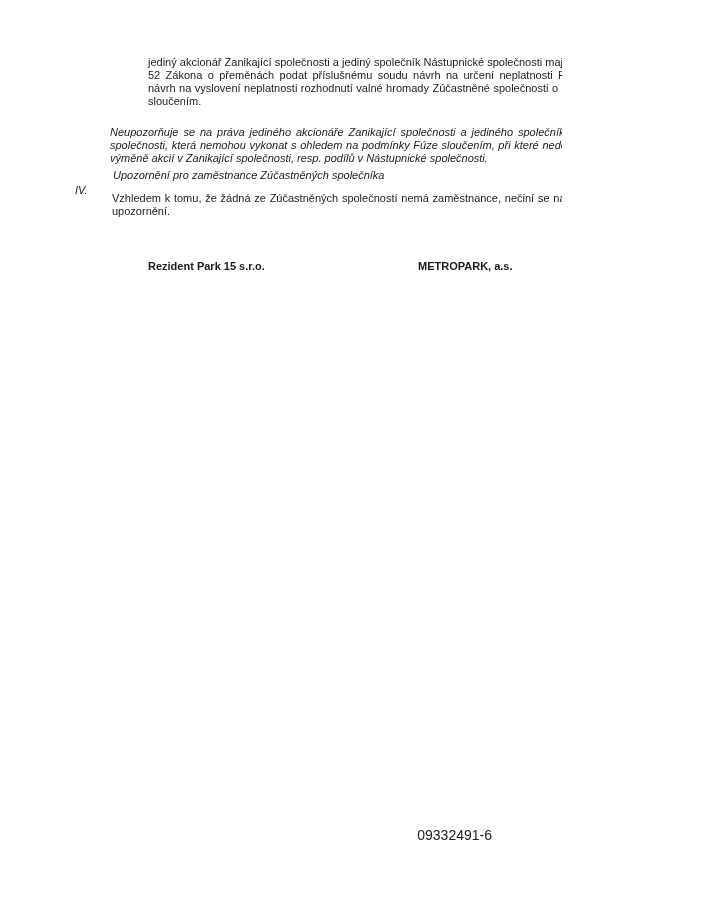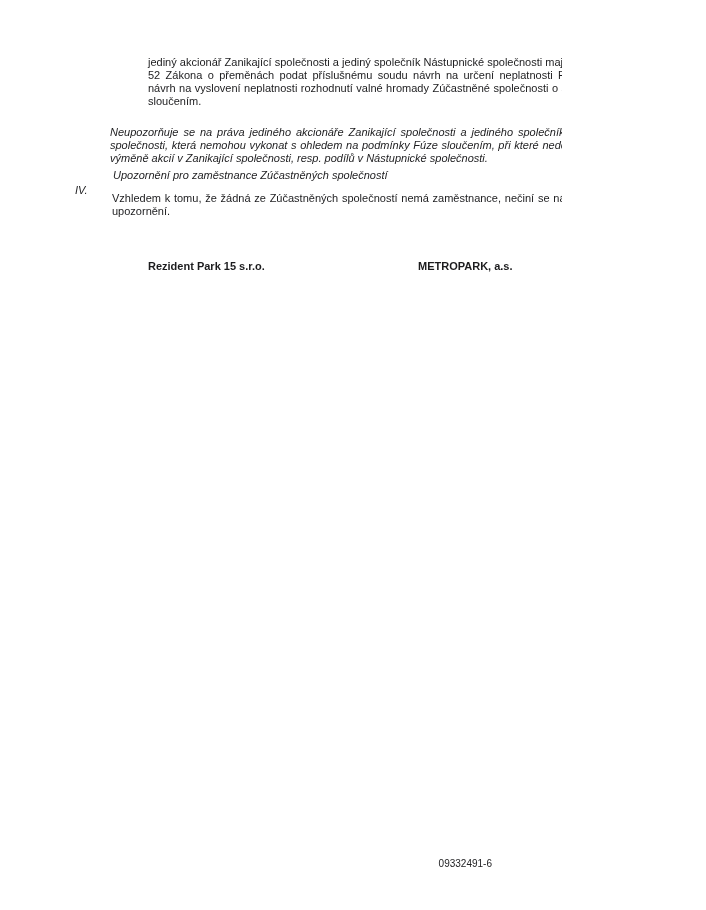--- a/index.html
+++ b/index.html
@@ -70,40 +70,40 @@
     left: 148px;
     top: 0;
   }
   .sig-2 {
     position: absolute;
     left: 418px;
     top: 0;
   }
   .footer-code {
     position: absolute;
-    top: 858px;
+    top: 829px;
     right: 70px;
-    font-size: 10px;
+    font-size: 14px;
     line-height: 12px;
     color: #222224;
     margin-left: 44px;
   }
 </style>
 </head>
 <body>
 
 <div class="page">
 
   <p class="para para-continuation">jediný akcionář Zanikající společnosti a jediný společník Nástupnické společnosti mají právo podle § 52 Zákona o přeměnách podat příslušnému soudu návrh na určení neplatnosti Projektu fúze a návrh na vyslovení neplatnosti rozhodnutí valné hromady Zúčastněné společnosti o schválení Fúze sloučením.</p>
 
   <p class="para para-notice">Neupozorňuje se na práva jediného akcionáře Zanikající společnosti a jediného společníka Nástupnické společnosti, která nemohou vykonat s ohledem na podmínky Fúze sloučením, při které nedochází k žádné výměně akcií v Zanikající společnosti, resp. podílů v Nástupnické společnosti.</p>
 
   <div class="section-heading">
     <span class="sec-num">IV.</span>
-    <span class="sec-title">Upozornění pro zaměstnance Zúčastněných společností</span>
+    <span class="sec-title">Upozornění pro zaměstnance Zúčastněných společníka</span>
   </div>
 
   <p class="para para-employees">Vzhledem k tomu, že žádná ze Zúčastněných společností nemá zaměstnance, nečiní se návrh nim žádné upozornění.</p>
 
   <div class="signatures">
     <span class="sig-1">Rezident Park 15 s.r.o.</span>
     <span class="sig-2">METROPARK, a.s.</span>
   </div>
 
   <div class="footer-code">09332491-6</div>

